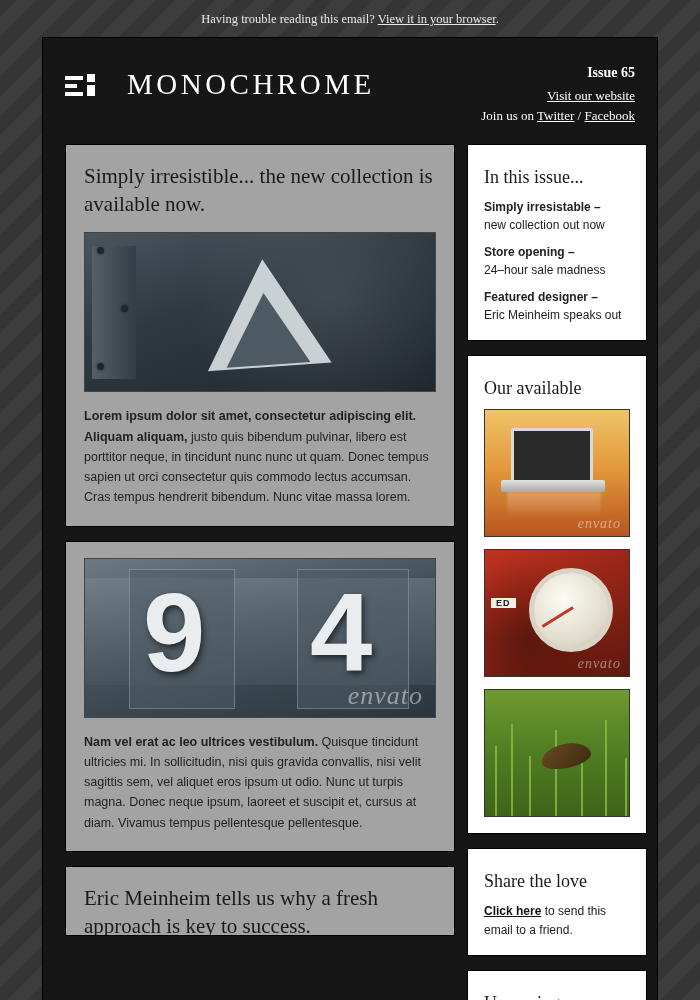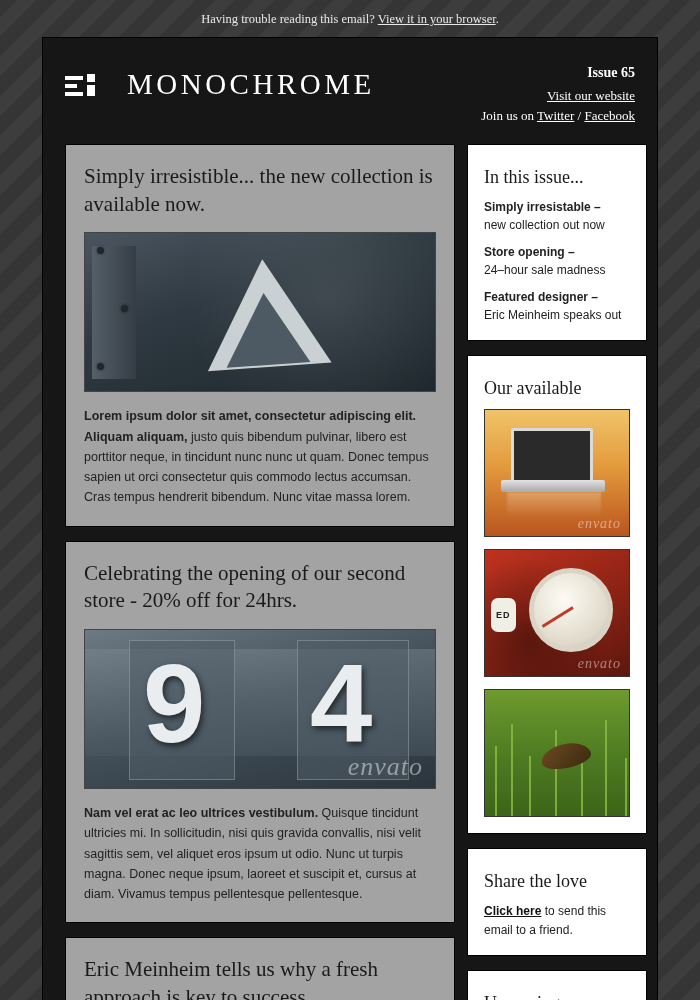--- a/index.html
+++ b/index.html
@@ -243,21 +243,21 @@
     border:5px solid #d9d4c6;
   }
   .fav-gauge .needle {
     position:absolute; right:56px; top:56px;
     width:36px; height:3px; background:#c0392b;
     transform:rotate(-32deg); transform-origin:right center;
   }
   .fav-gauge .tag {
     position:absolute; left:6px; top:48px;
     background:#f0efe6; color:#222; font-size:9px; font-weight:bold;
-    padding:12px 5px; letter-spacing:1px;border-radius:7px;
+    padding:0 5px; letter-spacing:1px;
   }
 
   
   .fav-grass {
     background:linear-gradient(180deg,#6f9a2e 0%,#4f7d22 50%,#3c6418 100%);
   }
   .fav-grass .blade {
     position:absolute; bottom:0; width:2px; background:#8fbb46; opacity:.8;
   }
   .fav-grass .leaf {
@@ -314,21 +314,20 @@
           <span class="dot" style="left:12px;top:14px;"></span>
           <span class="dot" style="left:12px;top:130px;"></span>
           <span class="dot" style="left:36px;top:72px;"></span>
         </div>
         <div class="art-text">
           <b>Lorem ipsum dolor sit amet, consectetur adipiscing elit. Aliquam aliquam,</b><span> justo quis bibendum pulvinar, libero est porttitor neque, in tincidunt nunc nunc ut quam. Donec tempus sapien ut orci consectetur quis commodo lectus accumsan. Cras tempus hendrerit bibendum. Nunc vitae massa lorem.</span>
         </div>
       </div>
 
       <div class="card">
-        <h2 class="art-title">Celebrating the opening of our second store - 20% off for 24hrs.</h2>
         <div class="art-img photo-plates">
           <span class="band"></span>
           <span class="box" style="left:44px;top:10px;width:106px;height:140px;"></span>
           <span class="box" style="left:212px;top:10px;width:112px;height:140px;"></span>
           <span class="num n9">9</span>
           <span class="num n4">4</span>
           <span class="wm">envato</span>
         </div>
         <div class="art-text">
           <b>Nam vel erat ac leo ultrices vestibulum.</b><span> Quisque tincidunt ultricies mi. In sollicitudin, nisi quis gravida convallis, nisi velit sagittis sem, vel aliquet eros ipsum ut odio. Nunc ut turpis magna. Donec neque ipsum, laoreet et suscipit et, cursus at diam. Vivamus tempus pellentesque pellentesque.</span>

